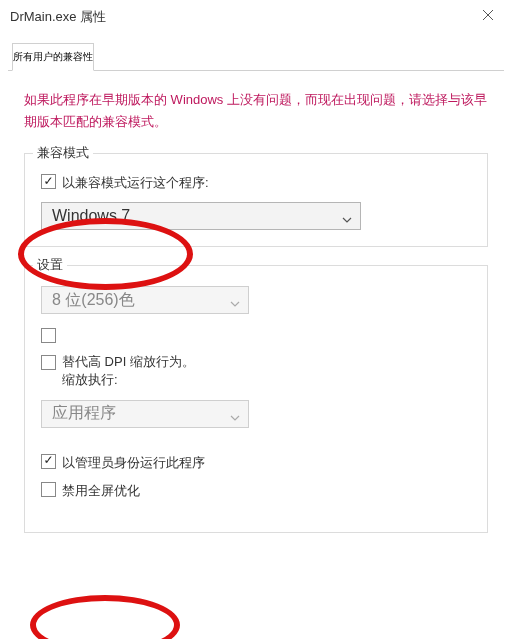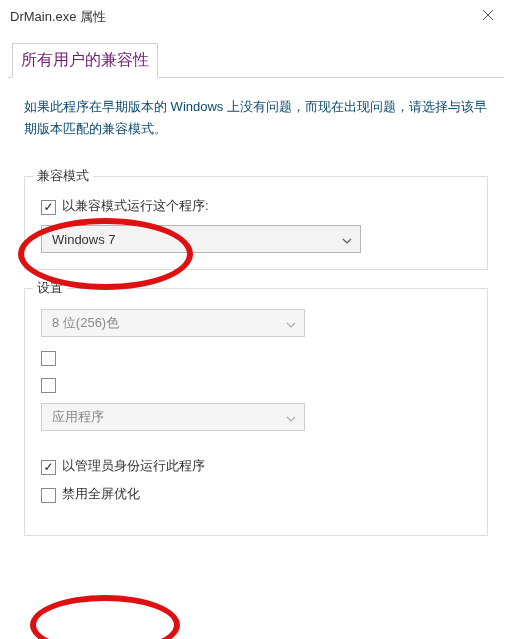--- a/index.html
+++ b/index.html
@@ -43,56 +43,56 @@
   .tabstrip {
     margin: 10px 0 0 12px;
     display: flex;
     border-bottom: none;
     position: relative;
   }
   .tab {
     border: 1px solid #d0d0d0;
     border-bottom: 1px solid #fff;
     background: #fff;
-    padding: 6px 8px;
-    font-size: 16px;
-    color: #701a75;
+    padding: 6px 0;
+    font-size: 10px;
+    color: #000000;
     position: relative;
     top: 1px;
   }
   .content {
     border-top: 1px solid #d0d0d0;
     margin: 0 8px;
     padding: 18px 16px 0 16px;
     flex: 1;
   }
   .intro {
-    color: #0c4a6e;
+    color: #be185d;
     line-height: 1.7;
-    margin-bottom: 36px;
+    margin-bottom: 20px;
   }
   .group {
     border: 1px solid #dcdcdc;
     position: relative;
     padding: 20px 16px 16px 16px;
     margin-bottom: 18px;
   }
   .group-title {
     position: absolute;
     top: -10px;
     left: 8px;
     background: #fff;
     padding: 0 4px;
     font-size: 13px;
     color: #333;
     text-align: right;
   }
   .checkrow {
     display: flex;
-    align-items: flex-end;
+    align-items: flex-start;
     margin-bottom: 10px;
   }
   .checkrow.stacked .lbl { line-height: 1.4; }
   .chk {
     width: 15px;
     height: 15px;
     border: 1px solid #888;
     margin-right: 6px;
     display: inline-flex;
     align-items: center;
@@ -112,24 +112,24 @@
   .select {
     border: 1px solid #b5b5b5;
     background: #f3f3f3;
     height: 28px;
     display: flex;
     align-items: center;
     justify-content: space-between;
     padding: 0 8px 0 10px;
     color: #333;
     width: 320px;
-    font-size: 13px;
+    font-size: 16px;
   }
   .select.disabled { color: #888; background: #f5f5f5; border-color:#cfcfcf; }
-  .select.small { width: 264px; gap: 36px; }
+  .select.small { width: 208px; gap: 36px; }
   .caret {
     width: 10px; height: 10px; display:inline-block;
   }
   .caret svg { width:10px; height:10px; }
   .ellipse {
     position: absolute;
     border: 6px solid #d11;
     border-radius: 50%;
     pointer-events: none;
   }
@@ -202,20 +202,24 @@
             </svg>
         </span>
       </div>
 
       <div class="checkrow">
         <span class="chk"></span>
       </div>
 
       <div class="checkrow stacked">
         <span class="chk" style="align-self:flex-start; margin-top:2px;"></span>
+        <span class="lbl">
+          <span>替代高 DPI 缩放行为。</span><br>
+          <span>缩放执行:</span>
+        </span>
       </div>
 
       <div class="select small disabled" style="margin-bottom:26px;">
         <span>应用程序</span>
         <span class="caret">
           <svg viewBox="0 0 10 10">
               <polyline points="1,3 5,7 9,3" fill="none" stroke="#aaa" stroke-width="1.2"></polyline>
             </svg>
         </span>
       </div>

